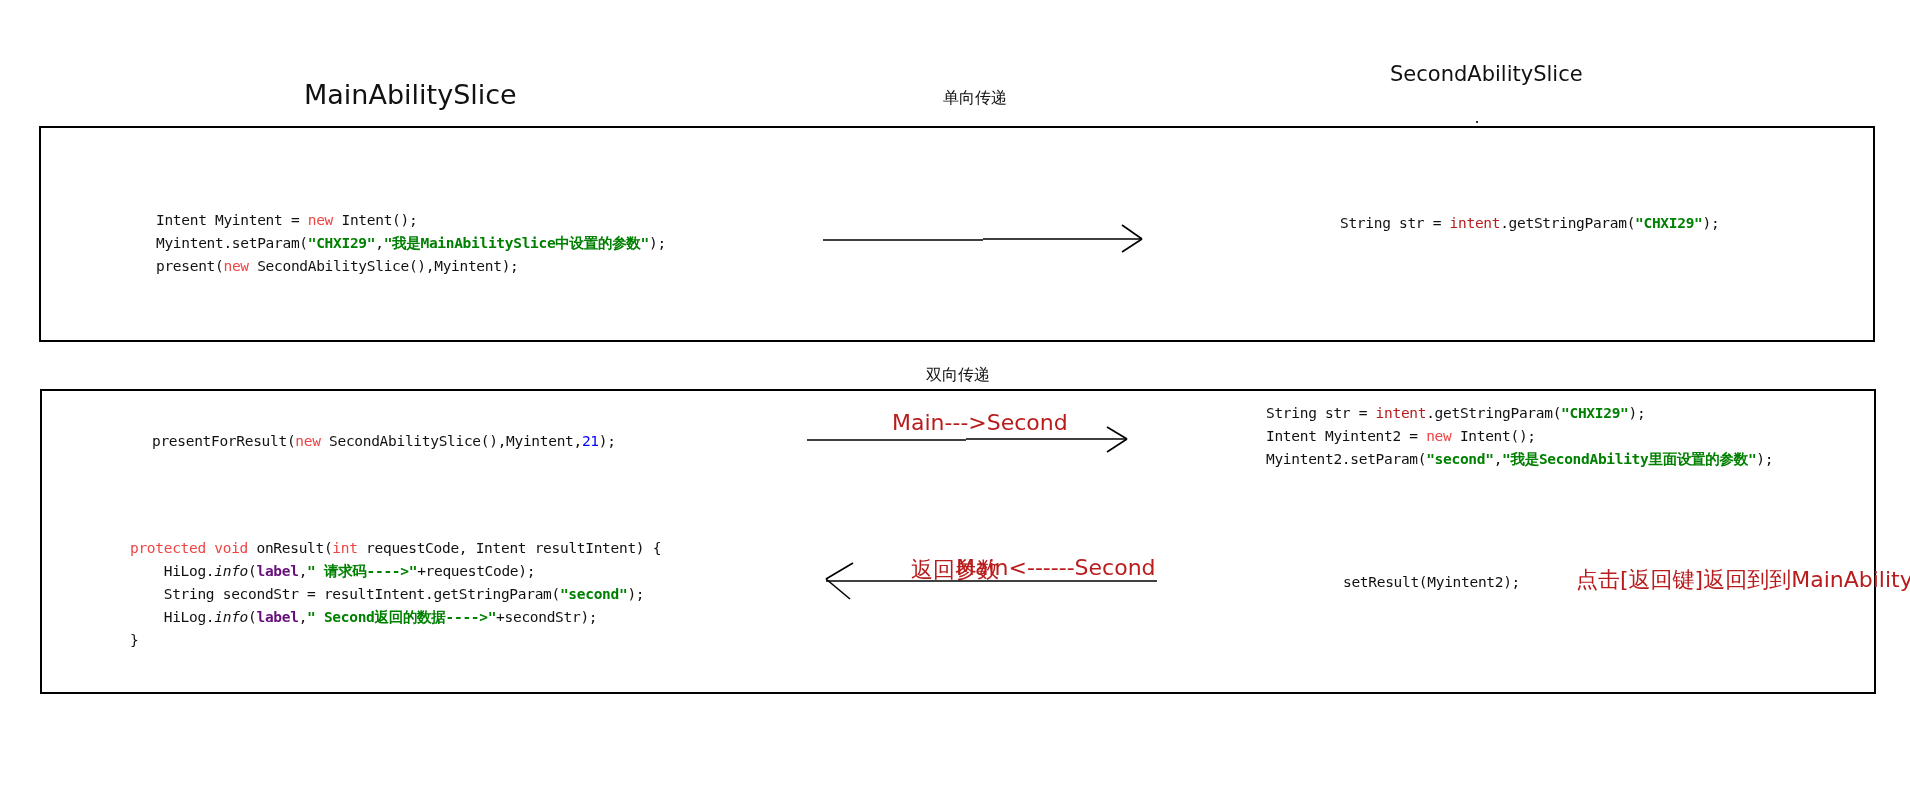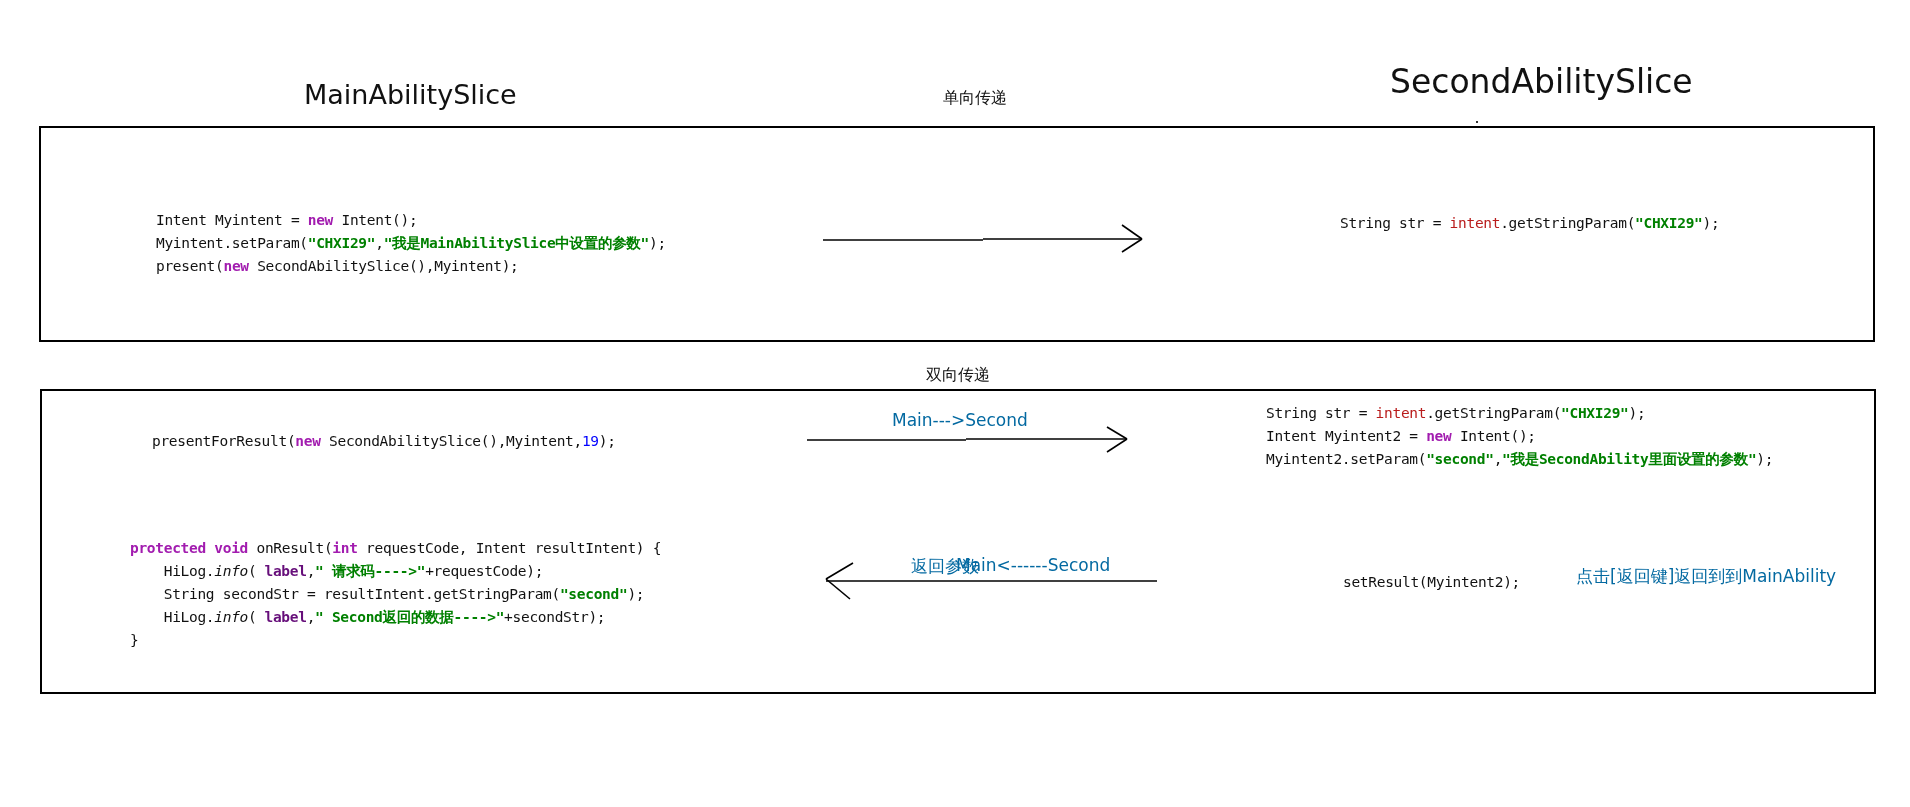--- a/index.html
+++ b/index.html
@@ -4,21 +4,21 @@
 <style>
   html, body { margin: 0; padding: 0; background: #ffffff; }
   body { width: 1910px; height: 807px; position: relative; overflow: hidden; }
   .title {
     position: absolute;
     font-family: "DejaVu Sans", "Liberation Sans", sans-serif;
     color: #111111;
     white-space: nowrap;
   }
   .t-main { left: 304px; top: 79px; font-size: 27px; }
-  .t-second { left: 1390px; top: 62px; font-size: 33px; }
+  .t-second { left: 1390px; top: 62px; font-size: 21px; }
   .cap {
     position: absolute;
     font-family: "DejaVu Sans", "Liberation Sans", sans-serif;
     font-size: 16px; color: #111111; white-space: nowrap;
   }
   .panel {
     position: absolute;
     border: 2px solid #000000;
     box-sizing: border-box;
   }
@@ -26,30 +26,30 @@
   .p2 { left: 40px; top: 389px; width: 1836px; height: 305px; }
   .code {
     position: absolute;
     font-family: "DejaVu Sans Mono", "Liberation Mono", monospace;
     font-size: 14.5px;
     line-height: 23px;
     color: #111111;
     white-space: pre;
     letter-spacing: -0.3px;
   }
-  .kw { color: #a21caf; font-weight: bold; }
+  .kw { color: #ef4444; font-weight: normal; }
   .str { color: #008000; font-weight: bold; }
   .fld { color: #b91c1c; }
-  .fldb { color: #660e7a; font-weight: bold; margin-left: 8px; }
+  .fldb { color: #660e7a; font-weight: bold; }
   .num { color: #0000ff; }
   .it { font-style: italic; }
   .note {
     position: absolute;
     font-family: "DejaVu Sans", "Liberation Sans", sans-serif;
-    font-size: 17px; color: #0369a1; white-space: nowrap;
+    font-size: 22px; color: #b91c1c; white-space: nowrap;
   }
   .note b { font-weight: normal; }
   svg.arrows { position: absolute; left: 0; top: 0; }
   .dot { position: absolute; left: 1476px; top: 121px; width: 2px; height: 2px; background: #333; }
 </style>
 </head>
 <body>
 
 <div class="title t-main">MainAbilitySlice</div>
 <div class="title t-second">SecondAbilitySlice</div>
@@ -58,21 +58,21 @@
 <div class="cap" style="left:943px; top:88px;">单向传递</div>
 <div class="cap" style="left:926px; top:365px;">双向传递</div>
 
 <div class="panel p1"></div>
 <div class="panel p2"></div>
 
 <div class="code" style="left:156px; top:209px;"><div><span>Intent Myintent = </span><span class="kw">new</span><span> Intent();</span></div><div><span>Myintent.setParam(</span><span class="str">"CHXI29"</span><span>,</span><span class="str">"我是MainAbilitySlice中设置的参数"</span><span>);</span></div><div><span>present(</span><span class="kw">new</span><span> SecondAbilitySlice(),Myintent);</span></div></div>
 
 <div class="code" style="left:1340px; top:212px;"><span>String str = </span><span class="fld">intent</span><span>.getStringParam(</span><span class="str">"CHXI29"</span><span>);</span></div>
 
-<div class="code" style="left:152px; top:430px;"><span>presentForResult(</span><span class="kw">new</span><span> SecondAbilitySlice(),Myintent,</span><span class="num">19</span><span>);</span></div>
+<div class="code" style="left:152px; top:430px;"><span>presentForResult(</span><span class="kw">new</span><span> SecondAbilitySlice(),Myintent,</span><span class="num">21</span><span>);</span></div>
 
 <div class="note" style="left:892px; top:410px;">Main---&gt;Second</div>
 
 <div class="code" style="left:1266px; top:402px;"><div><span>String str = </span><span class="fld">intent</span><span>.getStringParam(</span><span class="str">"CHXI29"</span><span>);</span></div><div><span>Intent Myintent2 = </span><span class="kw">new</span><span> Intent();</span></div><div><span>Myintent2.setParam(</span><span class="str">"second"</span><span>,</span><span class="str">"我是SecondAbility里面设置的参数"</span><span>);</span></div></div>
 
 <div class="code" style="left:130px; top:537px;"><div><span class="kw">protected</span><span> </span><span class="kw">void</span><span> onResult(</span><span class="kw">int</span><span> requestCode, Intent resultIntent) {</span></div><div><span>    HiLog.</span><span class="it">info</span><span>(</span><span class="fldb">label</span><span>,</span><span class="str">" 请求码----&gt;"</span><span>+requestCode);</span></div><div><span>    String secondStr = resultIntent.getStringParam(</span><span class="str">"second"</span><span>);</span></div><div><span>    HiLog.</span><span class="it">info</span><span>(</span><span class="fldb">label</span><span>,</span><span class="str">" Second返回的数据----&gt;"</span><span>+secondStr);</span></div><div>}</div></div>
 
 <div class="note" style="left:911px; top:555px;">返回参数</div>
 <div class="note" style="left:956px; top:555px;">Main&lt;------Second</div>
 

